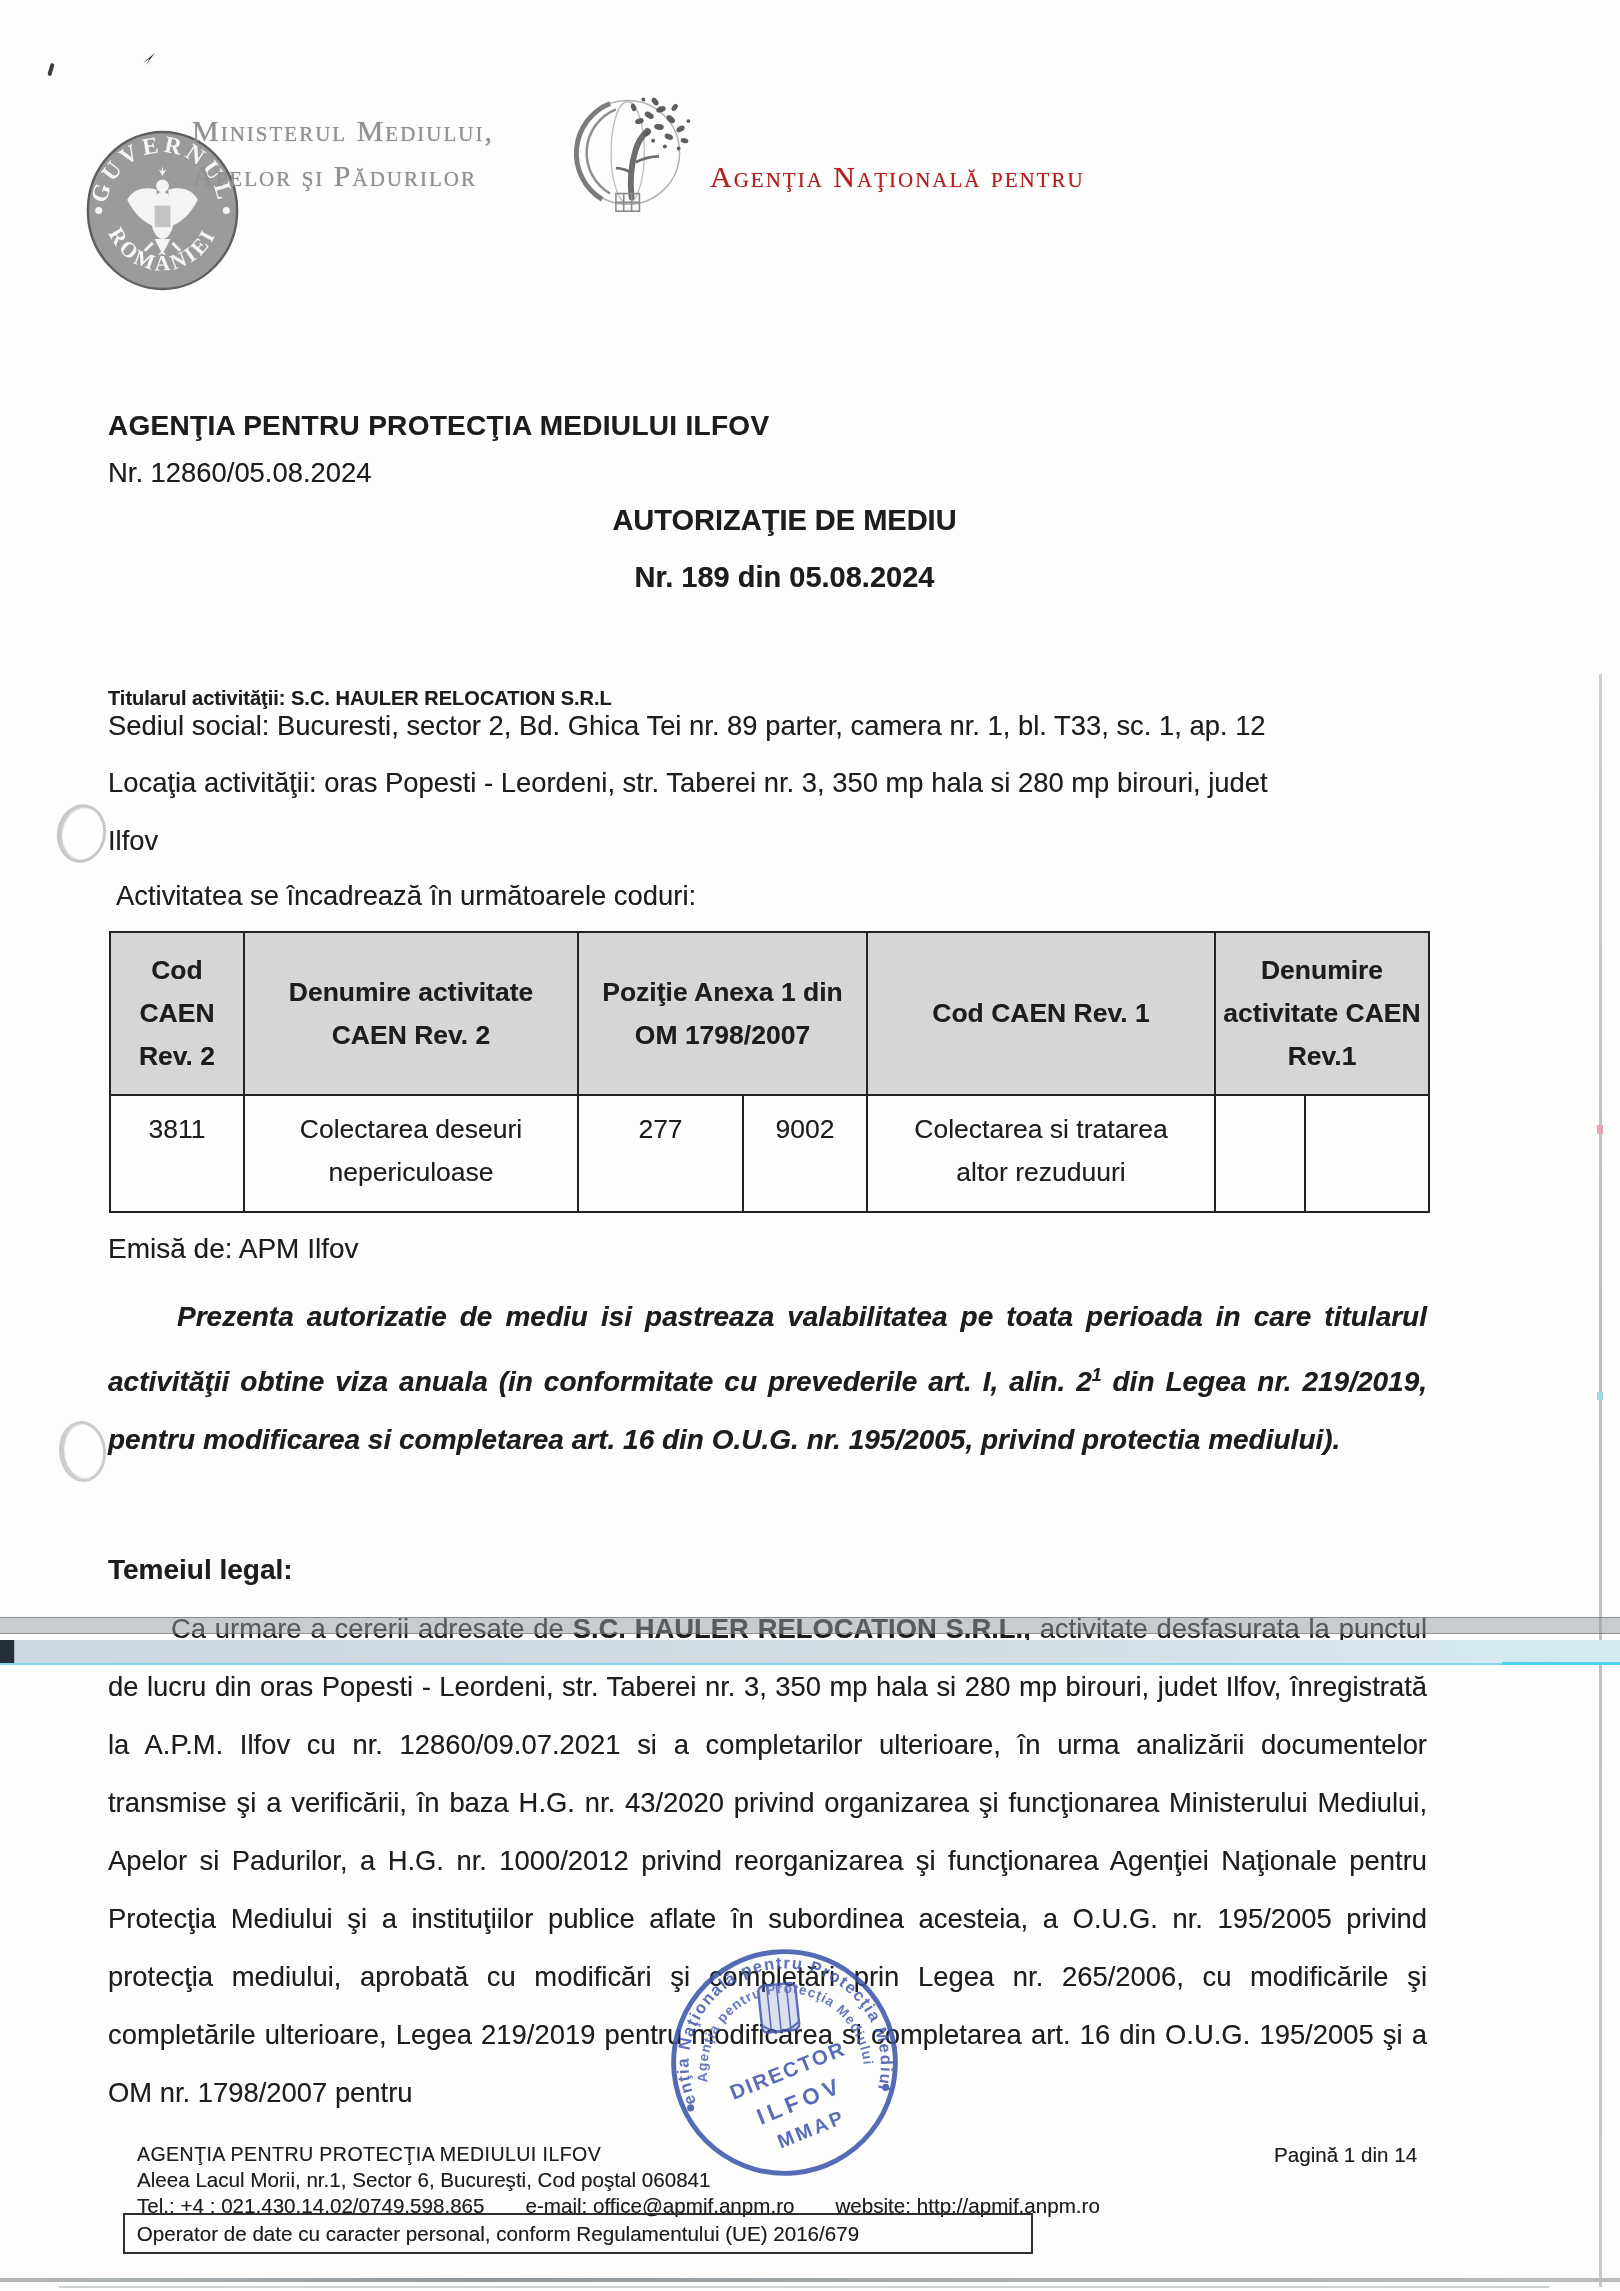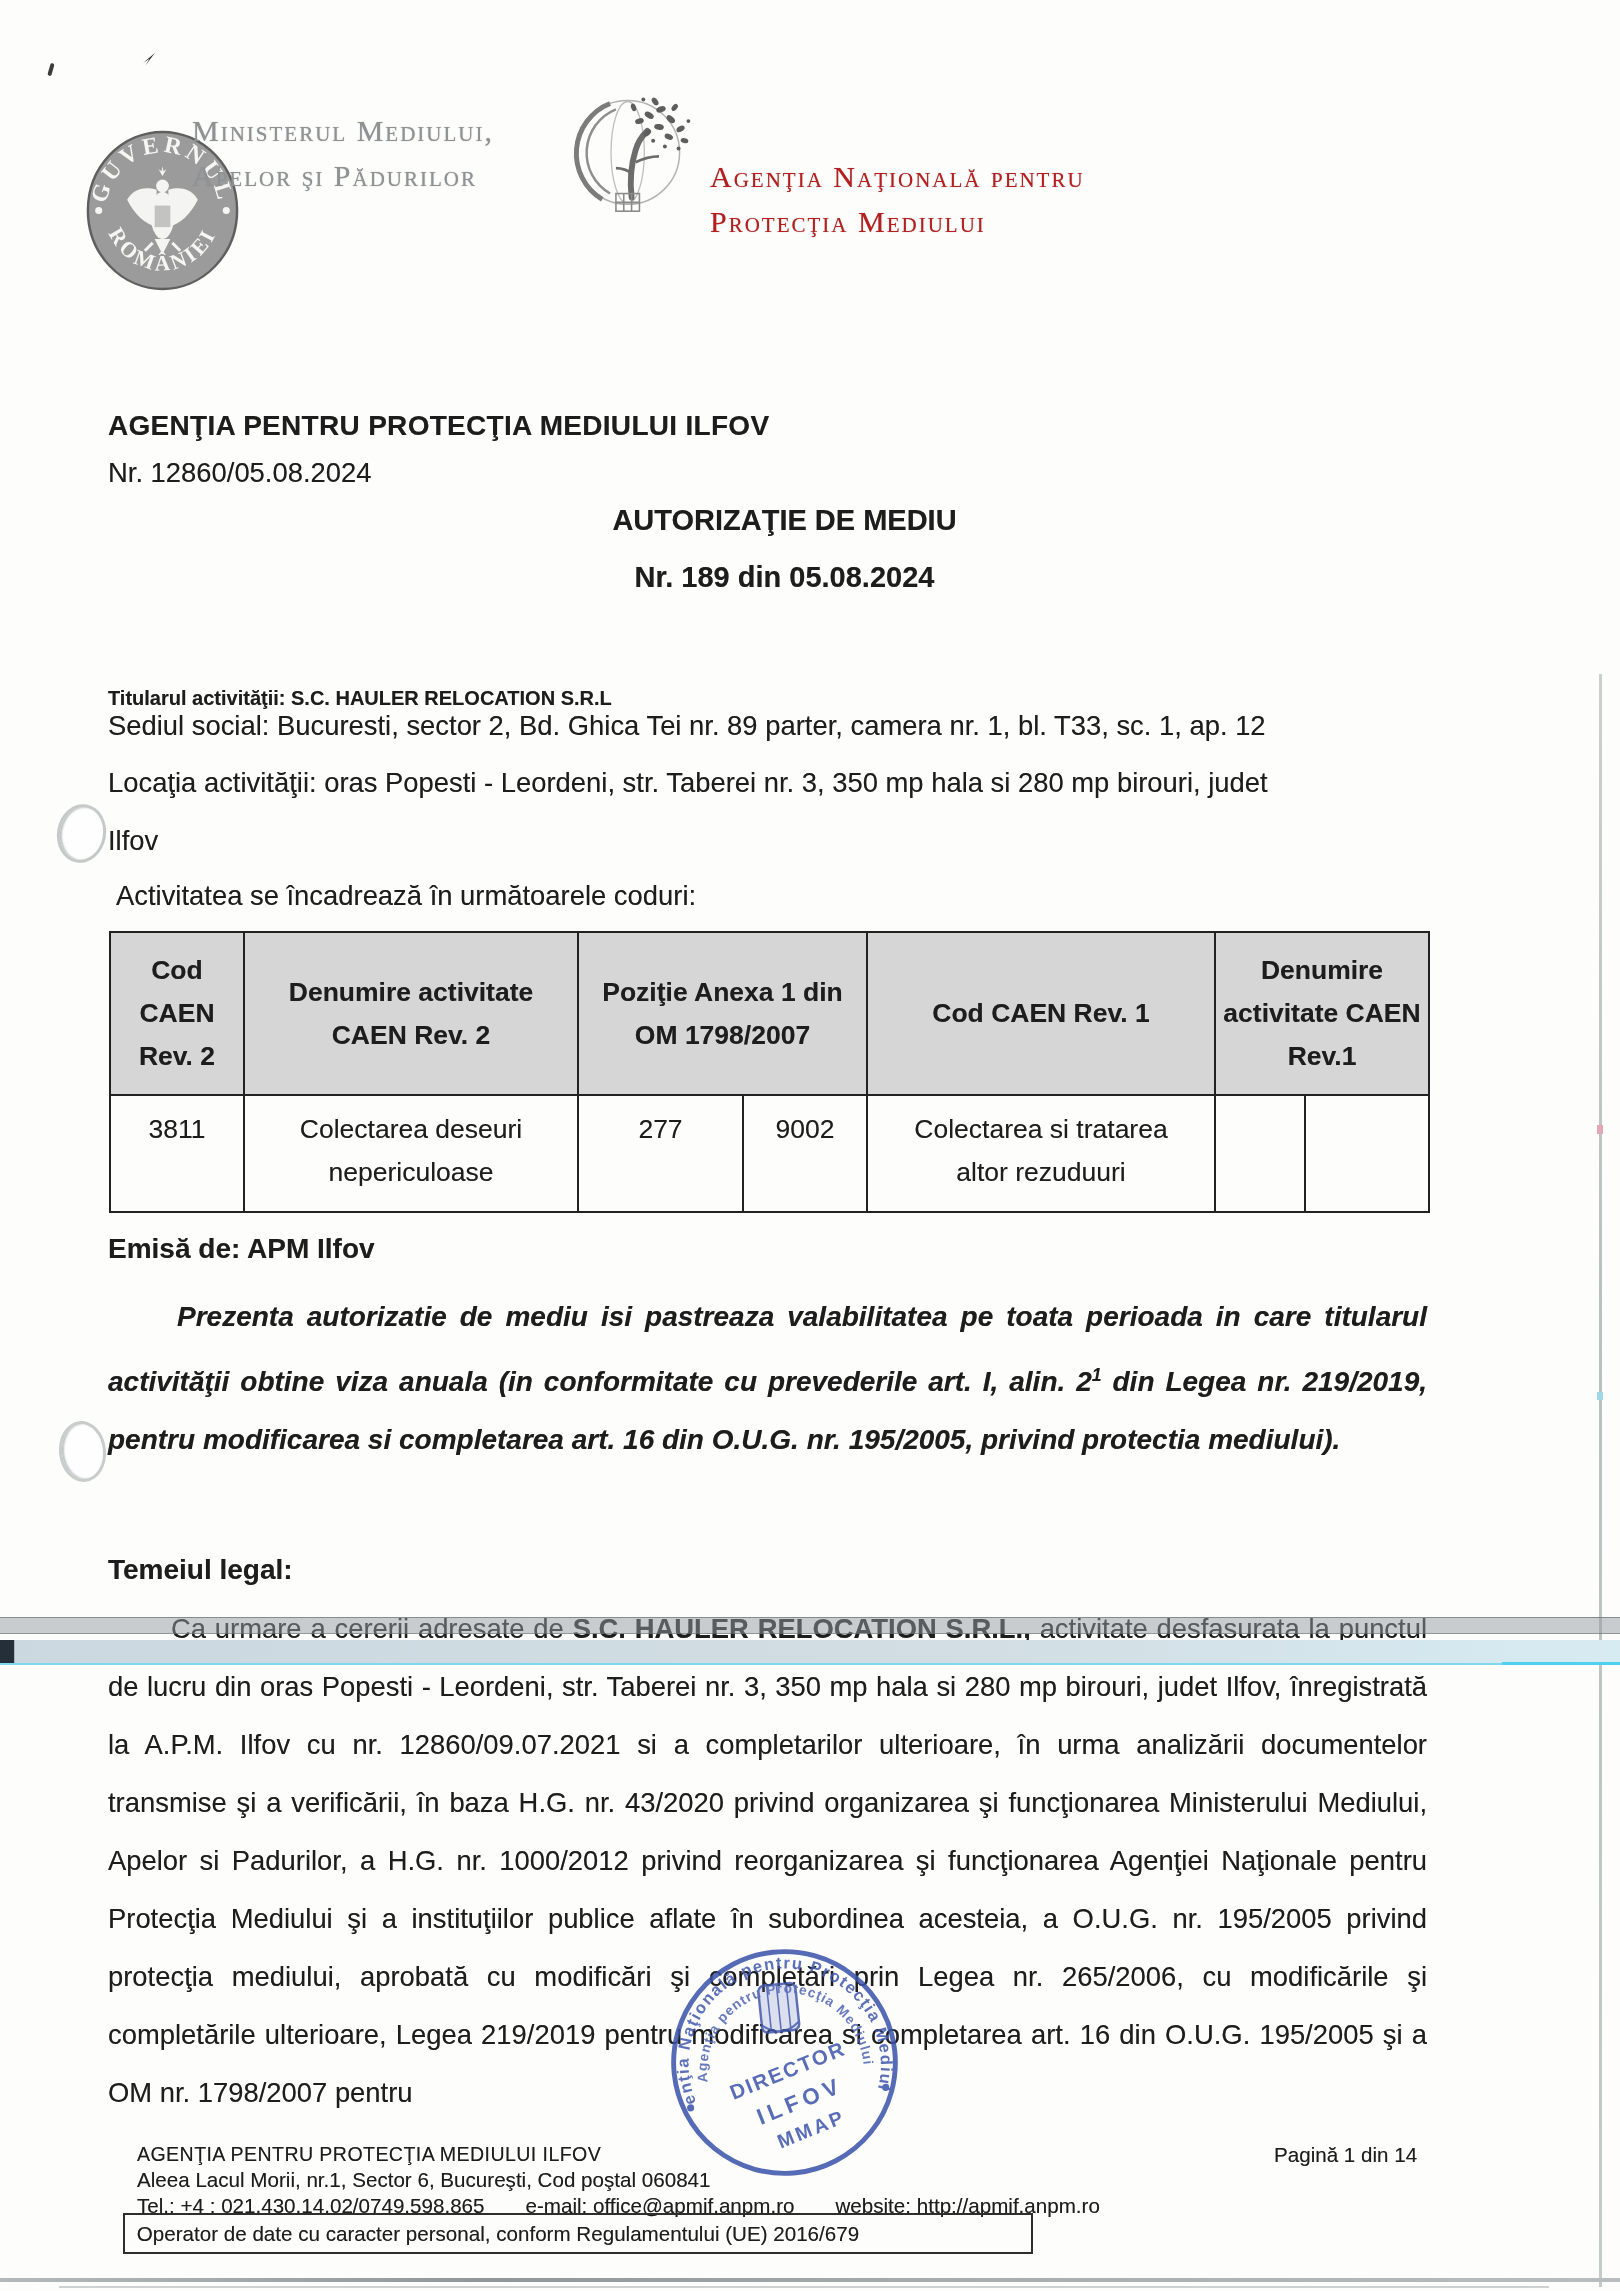--- a/index.html
+++ b/index.html
@@ -34,21 +34,21 @@
   table.caen{position:absolute;left:109px;top:931px;border-collapse:collapse;table-layout:fixed;}
   table.caen th,table.caen td{
     border:2.9px solid #222;white-space:pre-line;font-family:"Liberation Sans",sans-serif;
     text-shadow:0 0 0.5px rgba(20,20,20,0.4);
   }
   table.caen th{background:#d6d6d6;font-size:26.5px;font-weight:bold;text-align:center;
     vertical-align:middle;height:161px;line-height:43px;padding:0 5.9px;}
   table.caen td{background:transparent;font-size:26.5px;text-align:center;vertical-align:top;
     padding-top:11.8px;height:102px;line-height:43px;margin-left:40px;}
   
-  .l-emisa{left:108px;top:1233px;font-size:28px;font-weight:bold;}
+  .l-emisa{left:108px;top:1233px;font-size:28px;font-weight:normal;}
   .p-valid{left:108px;top:1288px;width:1319px;font-size:28px;font-style:italic;font-weight:bold;
     line-height:58px;text-align:justify;text-indent:69px;}
   .p-valid sup{font-size:17.6px;}
   .l-temeiul{left:108px;top:1554px;font-size:28px;font-weight:bold;}
   .p-legal{left:108px;top:1600px;width:1319px;font-size:27.4px;line-height:58px;
     text-align:justify;text-indent:63px;}
   
   .band1{left:0;top:1617px;width:1620px;height:16.7px;background:rgba(148,156,162,0.5);
     box-shadow:inset 0 1px 0 rgba(90,96,100,0.6), inset 0 -1px 0 rgba(90,96,100,0.5);z-index:3;}
   .band2{left:0;top:1640px;width:1620px;height:22.5px;
@@ -144,21 +144,20 @@
         <circle cx="116" cy="72" r="2"></circle>
     </g>
     <g fill="none" stroke="#8a8a8a" stroke-width="1.6">
       <rect x="52" y="118" width="24" height="18"></rect>
       <path d="M60 118 v18 M68 118 v18 M52 127 h24"></path>
     </g>
   </svg>
 
   <div class="abs agency-text doc-text">
     <div>Agenţia Naţională pentru</div>
-    <div>Protecţia Mediului</div>
   </div>
 
   <div class="abs l-agency doc-text">AGENŢIA PENTRU PROTECŢIA MEDIULUI ILFOV</div>
   <div class="abs l-regnum doc-text">Nr. 12860/05.08.2024</div>
   <div class="abs l-doctitle doc-text">AUTORIZAŢIE DE MEDIU</div>
   <div class="abs l-docnum doc-text">Nr. 189 din 05.08.2024</div>
 
   <div class="abs l-titular doc-text">Titularul activităţii: S.C. HAULER RELOCATION S.R.L</div>
   <div class="abs l-sediul doc-text">Sediul social: Bucuresti, sector 2, Bd. Ghica Tei nr. 89 parter, camera nr. 1, bl. T33, sc. 1, ap. 12</div>
   <div class="abs l-locatia1 doc-text">Locaţia activităţii: oras Popesti - Leordeni, str. Taberei nr. 3, 350 mp hala si 280 mp birouri, judet</div>

